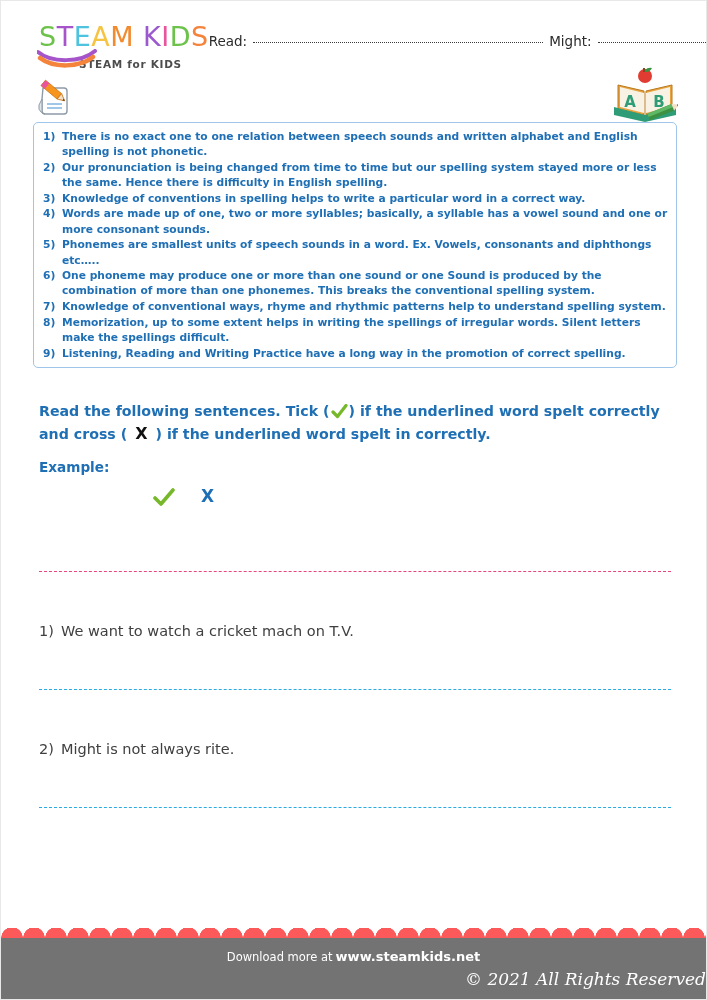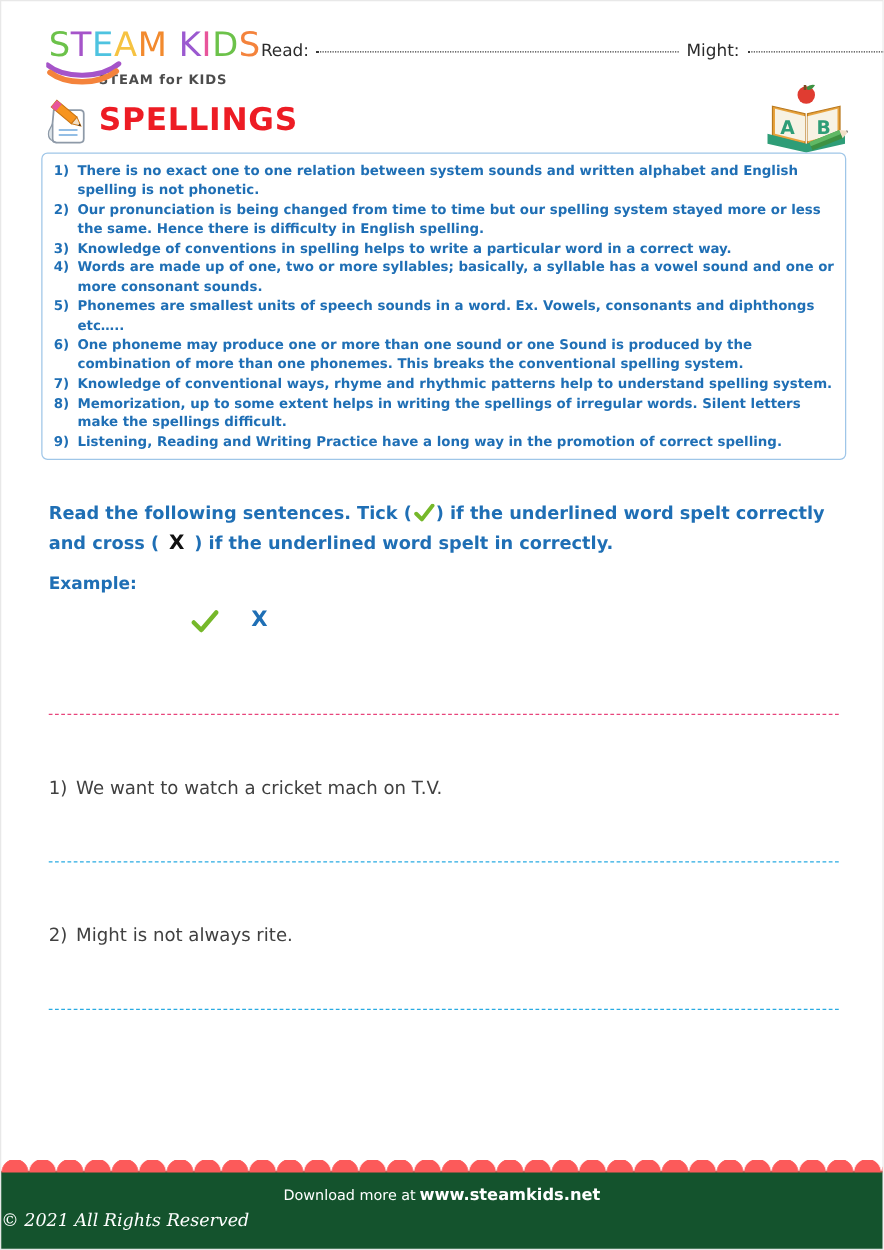--- a/index.html
+++ b/index.html
@@ -223,21 +223,21 @@
     color: #404040;
     white-space: nowrap;
   }
   .q-num { margin-right: 7px; }
 
   
   .footer {
     position: absolute;
     left: 0; right: 0; bottom: 0;
     height: 62px;
-    background: #14532d;
+    background: #737373;
   }
   .scallop {
     position: absolute;
     top: -9px; left: 0; right: 0;
     height: 10px;
     background-image:
       radial-gradient(circle at 11px 10px, #FC5A5A 10.5px, rgba(252,90,90,0) 11px);
     background-size: 22px 20px;
     background-repeat: repeat-x;
     background-position: 0 0;
@@ -251,24 +251,24 @@
     color: #ffffff;
   }
   .footer-line1 .site {
     font-weight: bold;
     font-size: 13px;
     margin-left: 3px;
   }
   .footer-line2 {
     position: absolute;
     top: 32px; left: 0; right: 0;
-    text-align: left;
+    text-align: right;
     font-family: "DejaVu Serif", serif;
     font-style: italic;
-    font-size: 14px;
+    font-size: 17px;
     color: #ffffff;
   }
 </style>
 </head>
 <body>
 
 <div class="page">
 
   <div class="header">
 
@@ -299,21 +299,20 @@
       <line x1="14" y1="25" x2="29" y2="25" stroke="#6fa8dc" stroke-width="1.3"></line>
       <line x1="14" y1="29" x2="29" y2="29" stroke="#6fa8dc" stroke-width="1.3"></line>
       <g transform="rotate(40 20 14)">
         <rect x="6" y="9" width="21" height="7" fill="#F7941E" stroke="#c97514" stroke-width="0.8"></rect>
         <rect x="6" y="9" width="5" height="7" fill="#E8559B"></rect>
         <polygon points="27,9 34,12.5 27,16" fill="#f2e0c8" stroke="#c97514" stroke-width="0.8"></polygon>
         <polygon points="32,11.5 34,12.5 32,13.6" fill="#333333"></polygon>
       </g>
     </svg>
 
-    <div class="title-text">SPELLINGS</div>
 
     <svg class="abc-icon" width="66" height="56" viewBox="0 0 66 56">
       <circle cx="33" cy="9" r="7" fill="#E03C31"></circle>
       <path d="M33 3 q3 -3 7 -2 q-2 4 -6 4" fill="#3D9142"></path>
       <rect x="31" y="1" width="2" height="4" fill="#7a4a21"></rect>
       <path d="M6 18 L32 24 L32 48 L6 42 Z" fill="#E8A33D" stroke="#b9791f" stroke-width="1"></path>
       <path d="M60 18 L34 24 L34 48 L60 42 Z" fill="#E8A33D" stroke="#b9791f" stroke-width="1"></path>
       <path d="M8 20 L32 26 L32 46 L8 40 Z" fill="#f7f2e4"></path>
       <path d="M58 20 L34 26 L34 46 L58 40 Z" fill="#f7f2e4"></path>
       <path d="M2 40 L33 48 L64 40 L64 48 L33 55 L2 48 Z" fill="#2E9D77"></path>
@@ -324,21 +323,21 @@
         <rect x="36" y="42" width="26" height="3.4" fill="#5fb865"></rect>
         <polygon points="62,42 69,45.5 62,49" fill="#f2e0c8"></polygon>
         <polygon points="67,44.5 69,45.5 67,46.6" fill="#333333"></polygon>
       </g>
     </svg>
   </div>
 
   <div class="info-box">
     <div class="info-item">
       <div class="info-num">1)</div>
-      <div class="info-text">There is no exact one to one relation between system sounds and written alphabet and English spelling is not phonetic.</div>
+      <div class="info-text">There is no exact one to one relation between speech sounds and written alphabet and English spelling is not phonetic.</div>
     </div>
     <div class="info-item">
       <div class="info-num">2)</div>
       <div class="info-text">Our pronunciation is being changed from time to time but our spelling system stayed more or less the same. Hence there is difficulty in English spelling.</div>
     </div>
     <div class="info-item">
       <div class="info-num">3)</div>
       <div class="info-text">Knowledge of conventions in spelling helps to write a particular word in a correct way.</div>
     </div>
     <div class="info-item">

